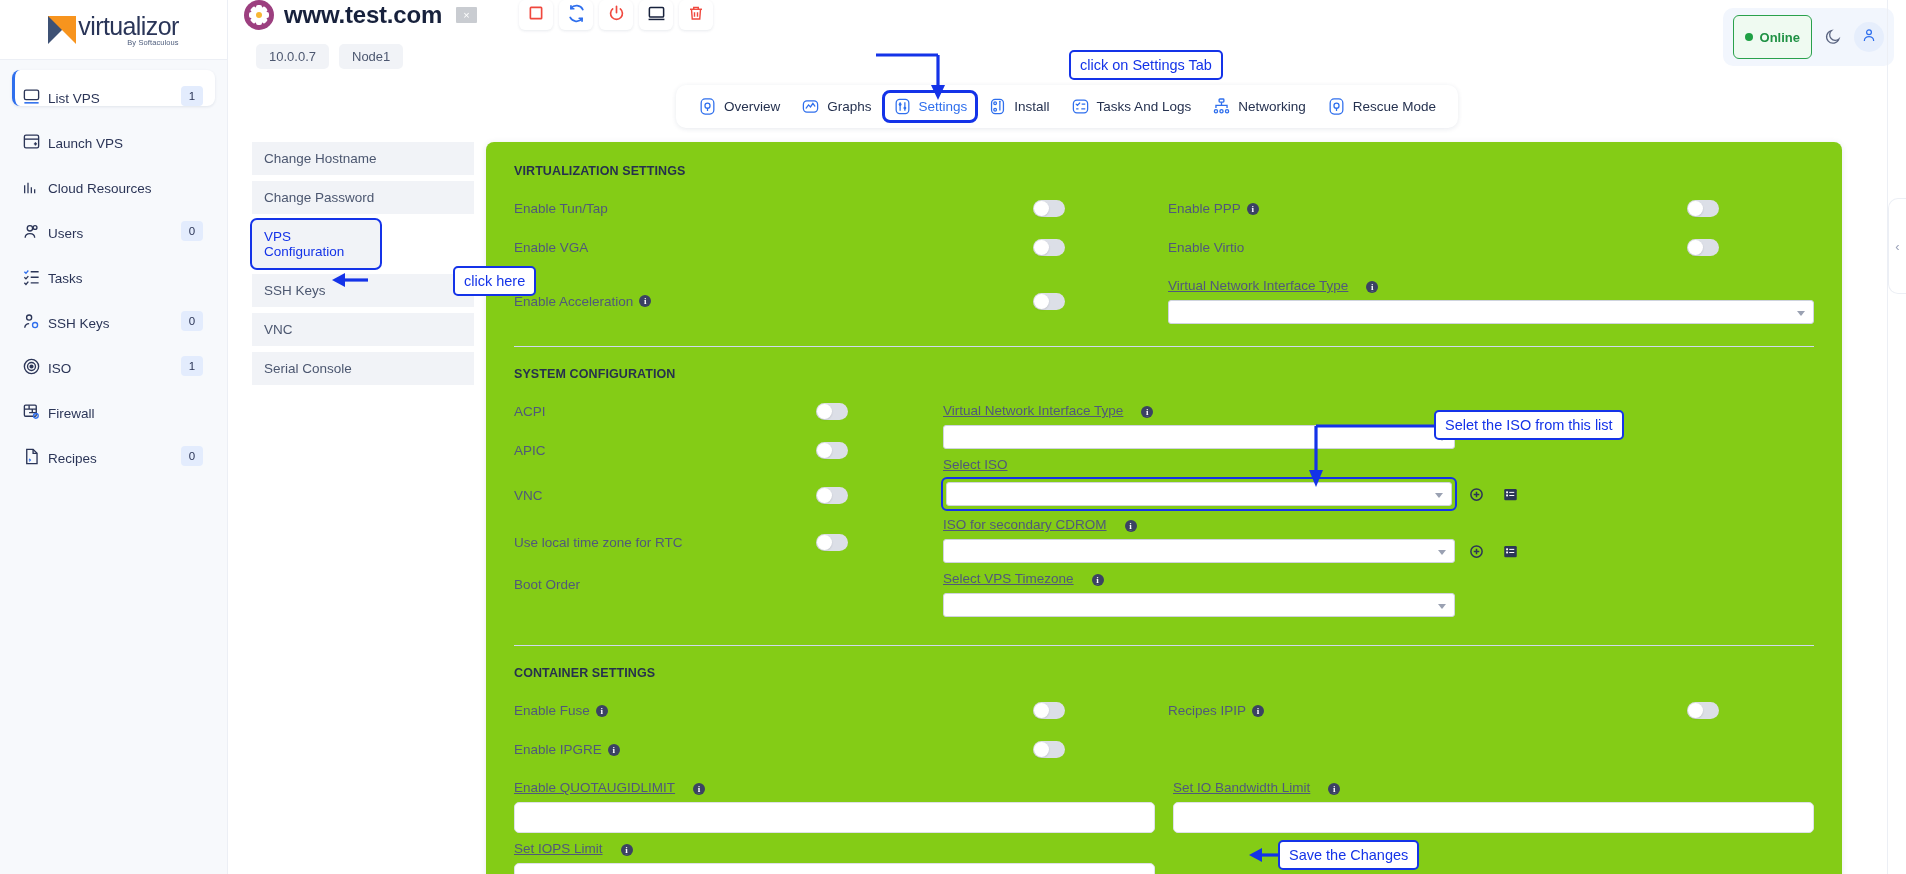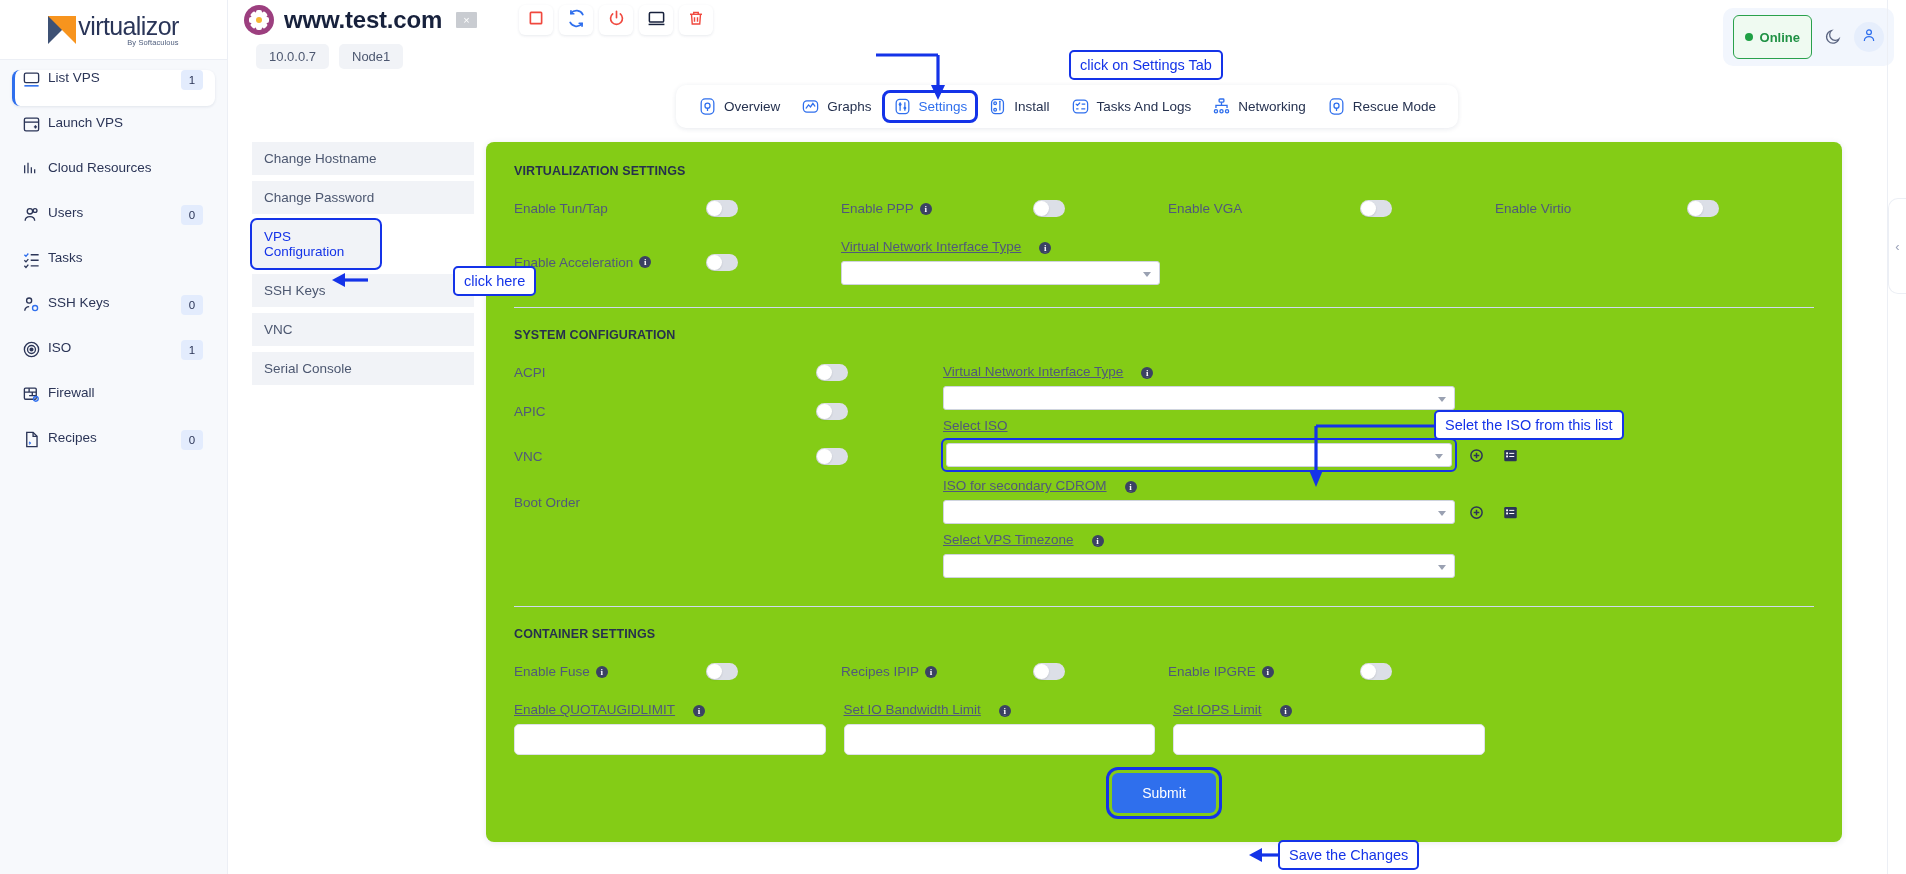--- a/index.html
+++ b/index.html
@@ -32,21 +32,21 @@
   .brand-mark .tri-o {
     position: absolute; left: 0; top: 0; width: 0; height: 0;
     border-right: 28px solid #f7941e; border-bottom: 28px solid transparent;
   }
   .brand-text { display: flex; flex-direction: column; align-items: flex-end; }
   .brand-name { font-size: 25px; color: #2a3558; letter-spacing: -0.6px; line-height: 26px; font-weight: 400;}
   .brand-sub { font-size: 7.5px; color: #51607f; letter-spacing: 0.1px; margin-top: -1px; }
 
   .nav { padding: 10px 0 0 0; }
   .nav-item {
-    display: flex; align-items: flex-start;
+    display: flex; align-items: flex-end;
     height: 36px; margin: 0 12px 9px 12px;
     padding: 0 12px 0 10px;
     border-radius: 8px; cursor: pointer;
     color: #2b3557; font-size: 13.5px;
   }
   .nav-item.active {
     background: #ffffff;
     box-shadow: 0 1px 3px rgba(30,50,90,0.10);
     border-left: 3px solid #2f6fed;
     padding-left: 7px;
@@ -56,21 +56,21 @@
   .nav-label { flex: 1 1 auto; }
   .nav-badge {
     min-width: 22px; height: 20px; line-height: 20px; text-align: center;
     background: #e3ecfd; color: #2b3557; border-radius: 4px;
     font-size: 11.5px; padding: 0 5px;
   }
 
   
   .main { flex: 1 1 auto; position: relative; height: 874px; background: #fff; }
 
-  .topbar { height: 40px; display: flex; align-items: center; padding: 0 16px; }
+  .topbar { height: 40px; display: flex; align-items: flex-start; padding: 0 16px; }
   .vps-title-wrap { display: flex; align-items: center; gap: 10px; }
   .vps-os-ico {
     width: 30px; height: 30px; border-radius: 50%;
     background: #9c3f7f; position: relative;
     display:flex; align-items:center; justify-content:center;
   }
   .vps-os-ico .petals { width: 22px; height: 22px; position: relative; }
   .vps-os-ico .petals i {
     position: absolute; left: 8px; top: 1px; width: 6px; height: 9px;
     background: #fff; border-radius: 2px; transform-origin: 3px 10px;
@@ -143,21 +143,21 @@
     flex: 1 1 auto; margin-right: 64px;
     background: #84cc16; border-radius: 8px;
     box-shadow: 0 1px 6px rgba(30,50,90,0.10);
     padding: 22px 28px 20px 28px;
     min-height: 700px;
   }
   .sec-title {
     font-size: 12.5px; font-weight: bold; color: #26314d;
     letter-spacing: 0.1px; margin-bottom: 22px;
   }
-  .grid3 { display: grid; grid-template-columns: 1fr 1fr 1fr 1fr; column-gap: 8px; }
+  .grid3 { display: grid; grid-template-columns: 1fr 1fr; column-gap: 8px; }
   .fld { margin-bottom: 22px; }
   .tog-row { display: flex; align-items: center; }
   .tog-label { font-size: 13.5px; color: #50597a; flex: 1 1 auto; display: flex; align-items: center; gap: 6px; }
   .toggle {
     width: 32px; height: 17px; border-radius: 9px; background: #dcdfe7;
     position: relative; flex: 0 0 32px; cursor: pointer; margin-right: 95px;
   }
   .toggle::after {
     content: ""; position: absolute; left: 1px; top: 1px;
     width: 15px; height: 15px; border-radius: 50%; background: #fff;
@@ -585,20 +585,24 @@
             <div class="fld tog-row">
               <span class="tog-label">ACPI</span>
               <span class="toggle"></span>
             </div>
             <div class="fld tog-row" style="margin-bottom:28px">
               <span class="tog-label">APIC</span>
               <span class="toggle"></span>
             </div>
             <div class="fld tog-row" style="margin-bottom:30px">
               <span class="tog-label">VNC</span>
+              <span class="toggle"></span>
+            </div>
+            <div class="fld tog-row" style="margin-bottom:26px">
+              <span class="tog-label">Use local time zone for RTC</span>
               <span class="toggle"></span>
             </div>
             <div class="fld">
               <span class="tog-label">Boot Order</span>
             </div>
           </div>
 
           <div style="flex:1 1 auto; max-width:580px">
             <div style="margin-bottom:8px">
               <div class="f-label">

